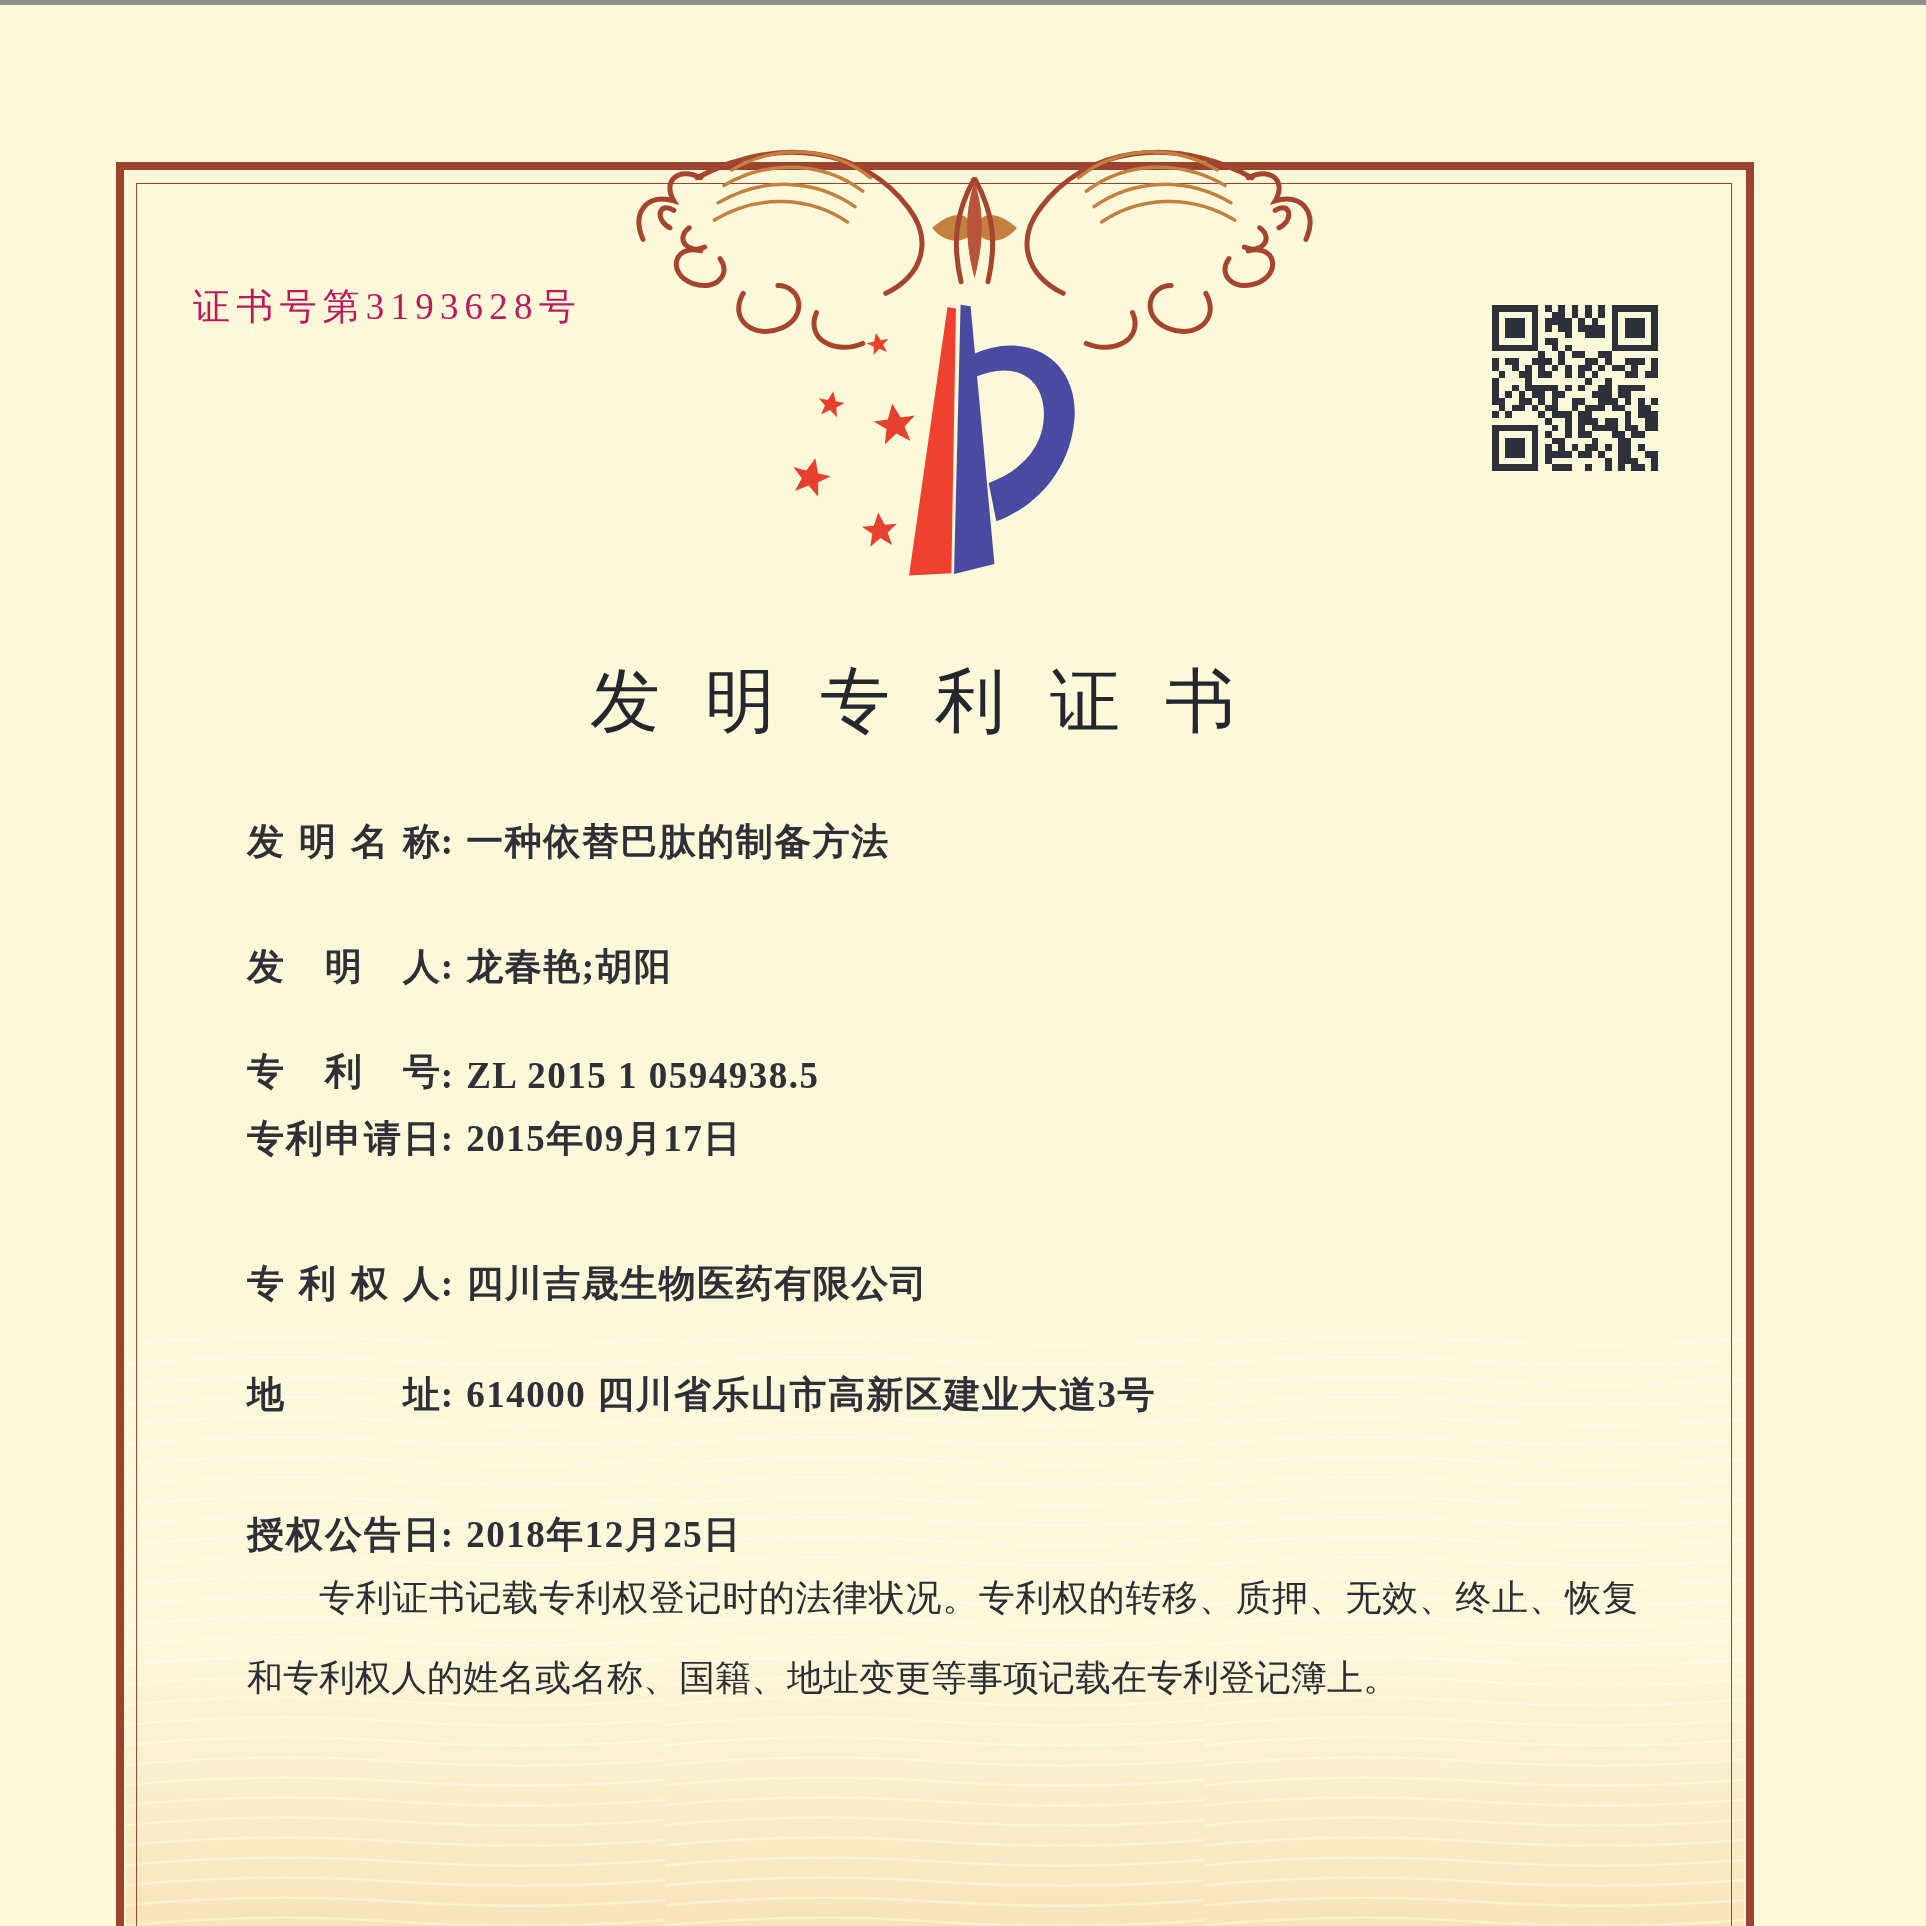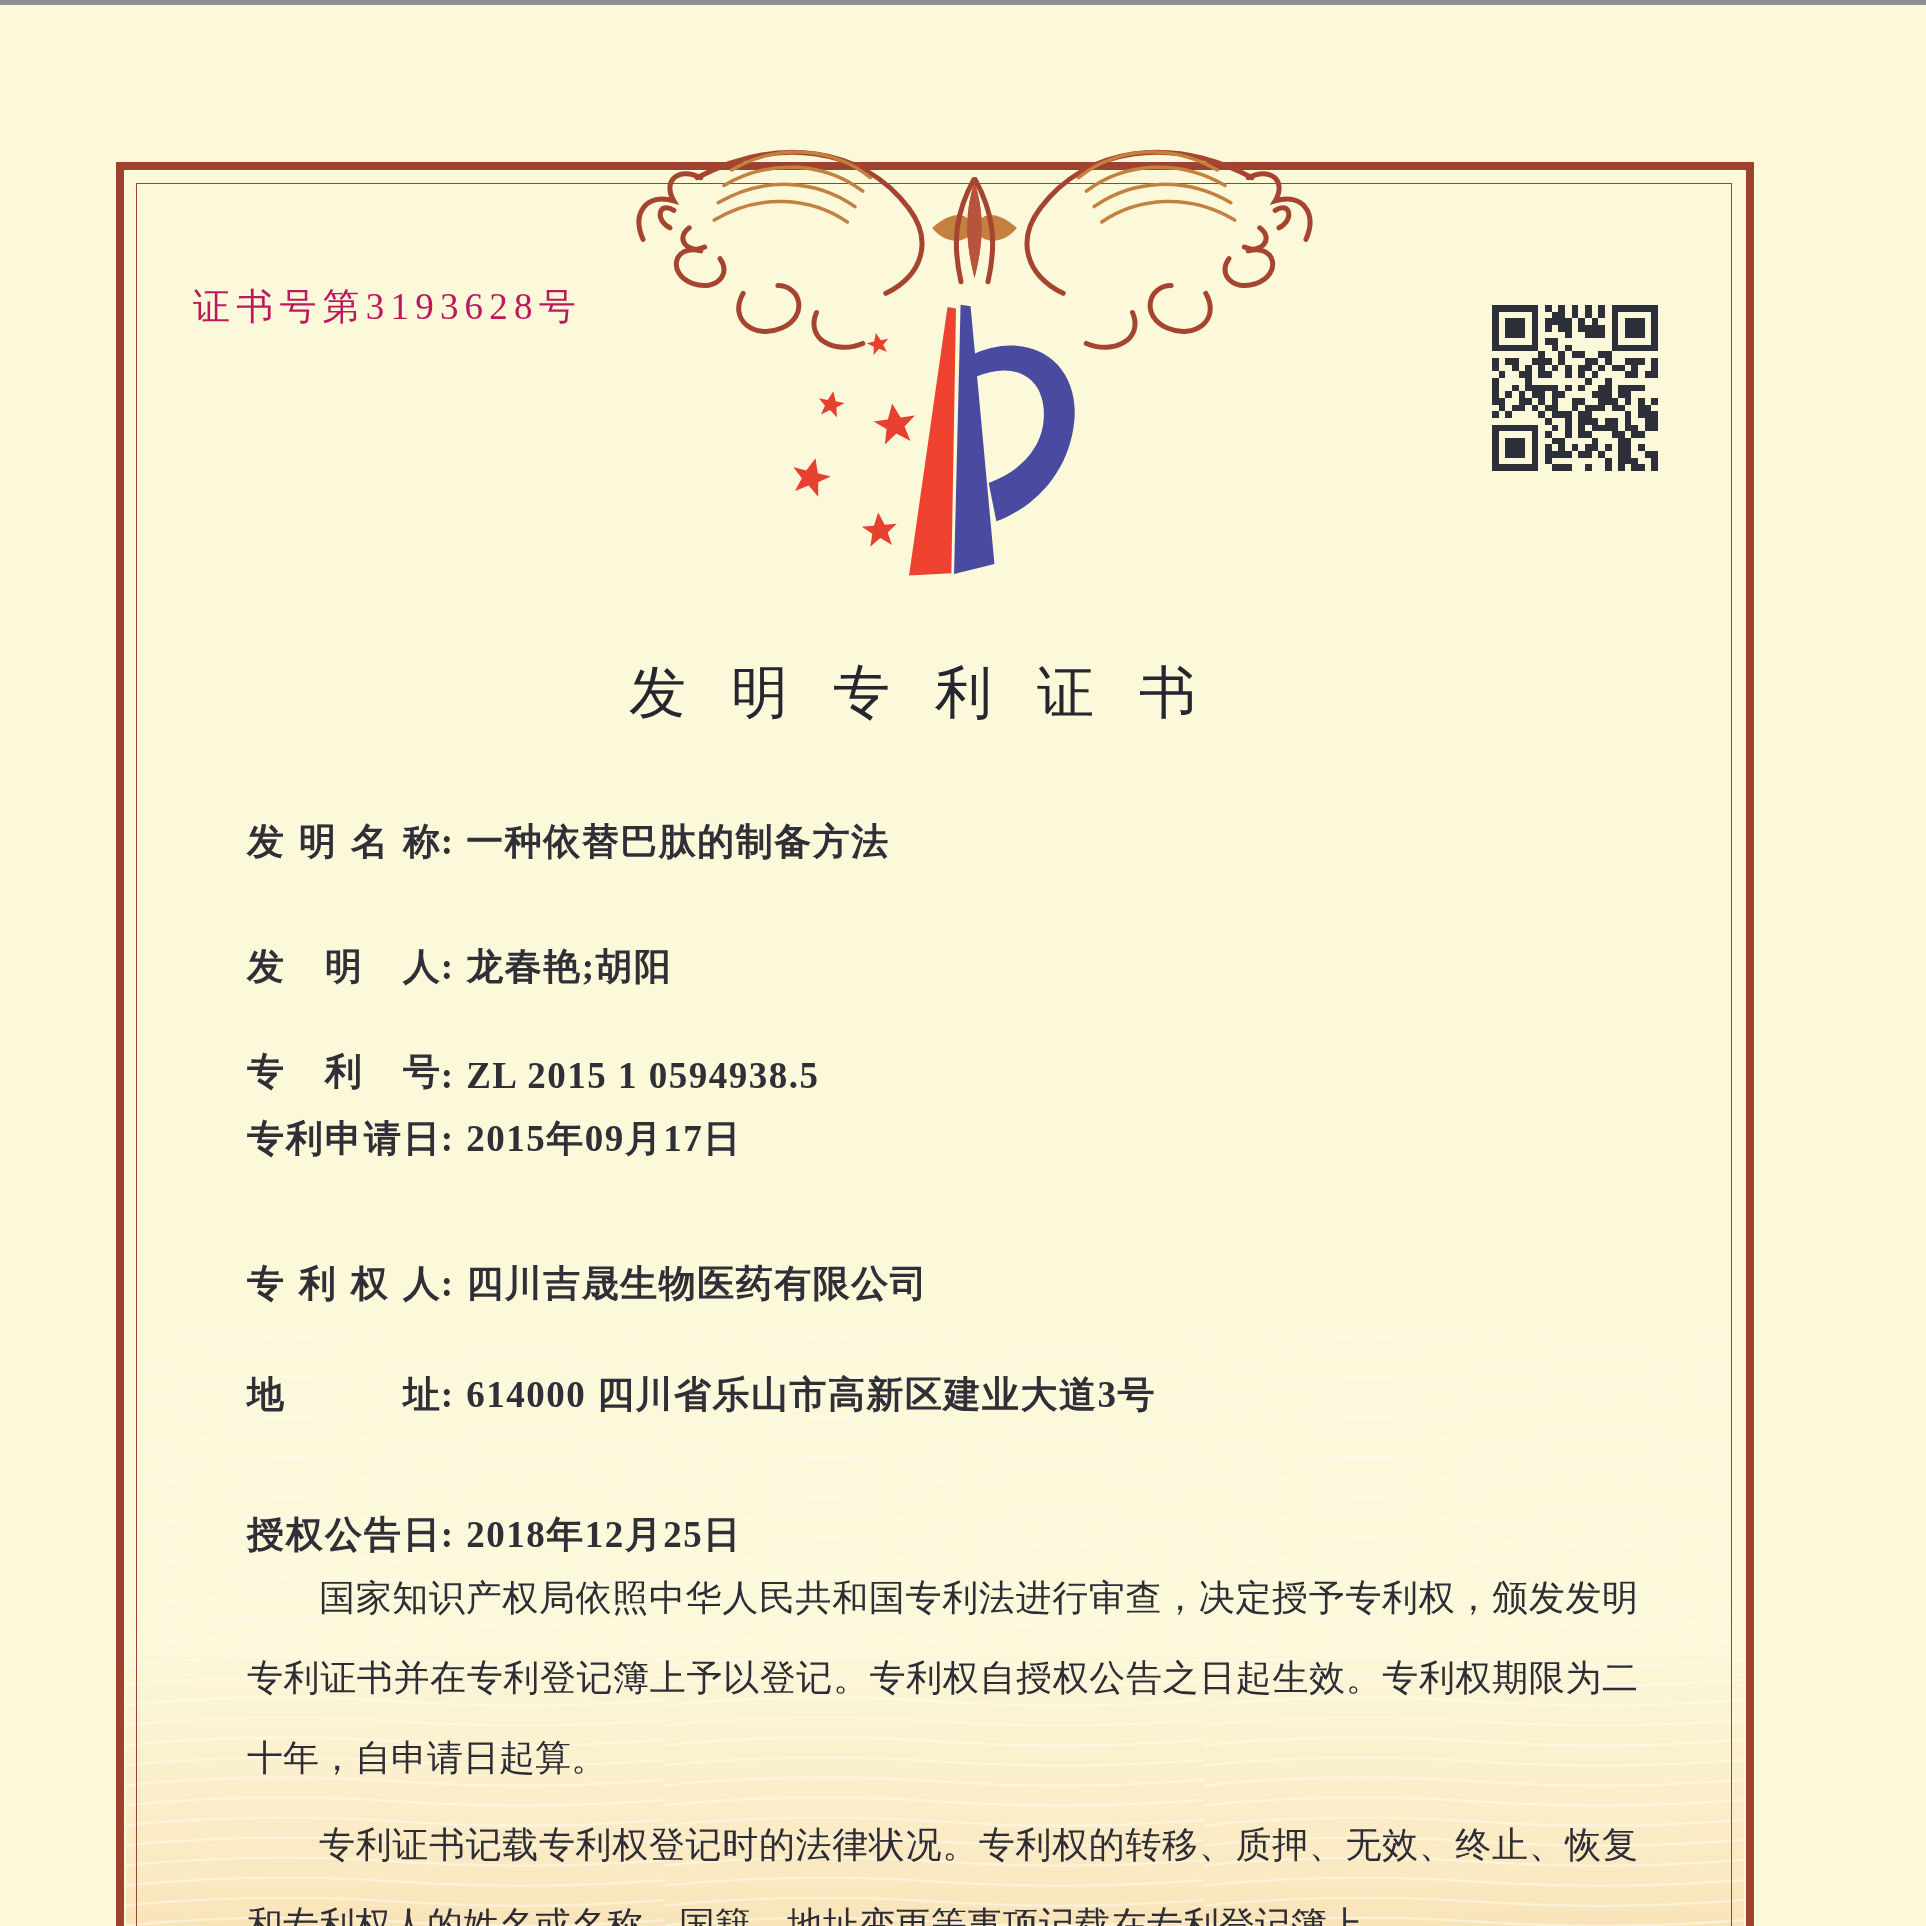--- a/index.html
+++ b/index.html
@@ -22,21 +22,21 @@
     background:linear-gradient(180deg,
       rgba(245,201,140,0) 0%,
       rgba(245,201,140,0) 26%,
       rgba(246,205,148,0.35) 45%,
       rgba(245,199,136,0.75) 62%,
       #f4c286 82%,
       #f2bd7e 100%);}
   .wave-band svg{width:100%;height:100%;display:block;}
   
   .cert-no{left:193px;top:282px;font-size:37px;letter-spacing:6.2px;color:#be185d;z-index:5;}
-  .title{left:136px;top:655px;width:1598px;text-align:center;font-size:57px;letter-spacing:45px;color:#26262e;z-index:5;font-weight:500;}
+  .title{left:136px;top:655px;width:1598px;text-align:center;font-size:70px;letter-spacing:45px;color:#26262e;z-index:5;font-weight:500;}
   .row{left:247px;width:1502px;font-size:37px;z-index:5;white-space:nowrap;font-weight:bold;}
   .lab{display:inline-block;width:193px;text-align:justify;text-align-last:justify;vertical-align:bottom;}
   .colon{margin:0 13px 0 0.8px;}
   .val{letter-spacing:1.5px;}
   .grant2{position:absolute;left:782px;top:0;white-space:nowrap;}
   .paras{left:247px;top:1559px;width:1391px;font-size:36px;line-height:2.22;text-align:justify;color:#2e2d35;z-index:5;}
   .paras p{margin:0 0 7px 0;text-indent:2em;}
   
   .dragons{left:616px;top:112px;width:717px;height:247px;z-index:6;}
   
@@ -746,16 +746,15 @@
   <span class="lab">专利权人</span><span class="colon">:</span><span class="val">四川吉晟生物医药有限公司</span>
 </div>
 <div class="abs row" style="top:1370px">
   <span class="lab">地址</span><span class="colon">:</span><span class="val">614000 四川省乐山市高新区建业大道3号</span>
 </div>
 <div class="abs row" style="top:1510px">
   <span class="lab">授权公告日</span><span class="colon">:</span><span class="val">2018年12月25日</span>
 </div>
 
 <div class="abs paras">
-  <p>国家知识产权局依照中华人民共和国专利法进行审查，决定授予专利权，颁发发明专利证书并在专利登记簿上予以登记。专利权自授权公告之日起生效。专利权期限为二十年，自申请日起算。</p>
   <p>专利证书记载专利权登记时的法律状况。专利权的转移、质押、无效、终止、恢复和专利权人的姓名或名称、国籍、地址变更等事项记载在专利登记簿上。</p>
 </div>
 
 
 </body></html>

